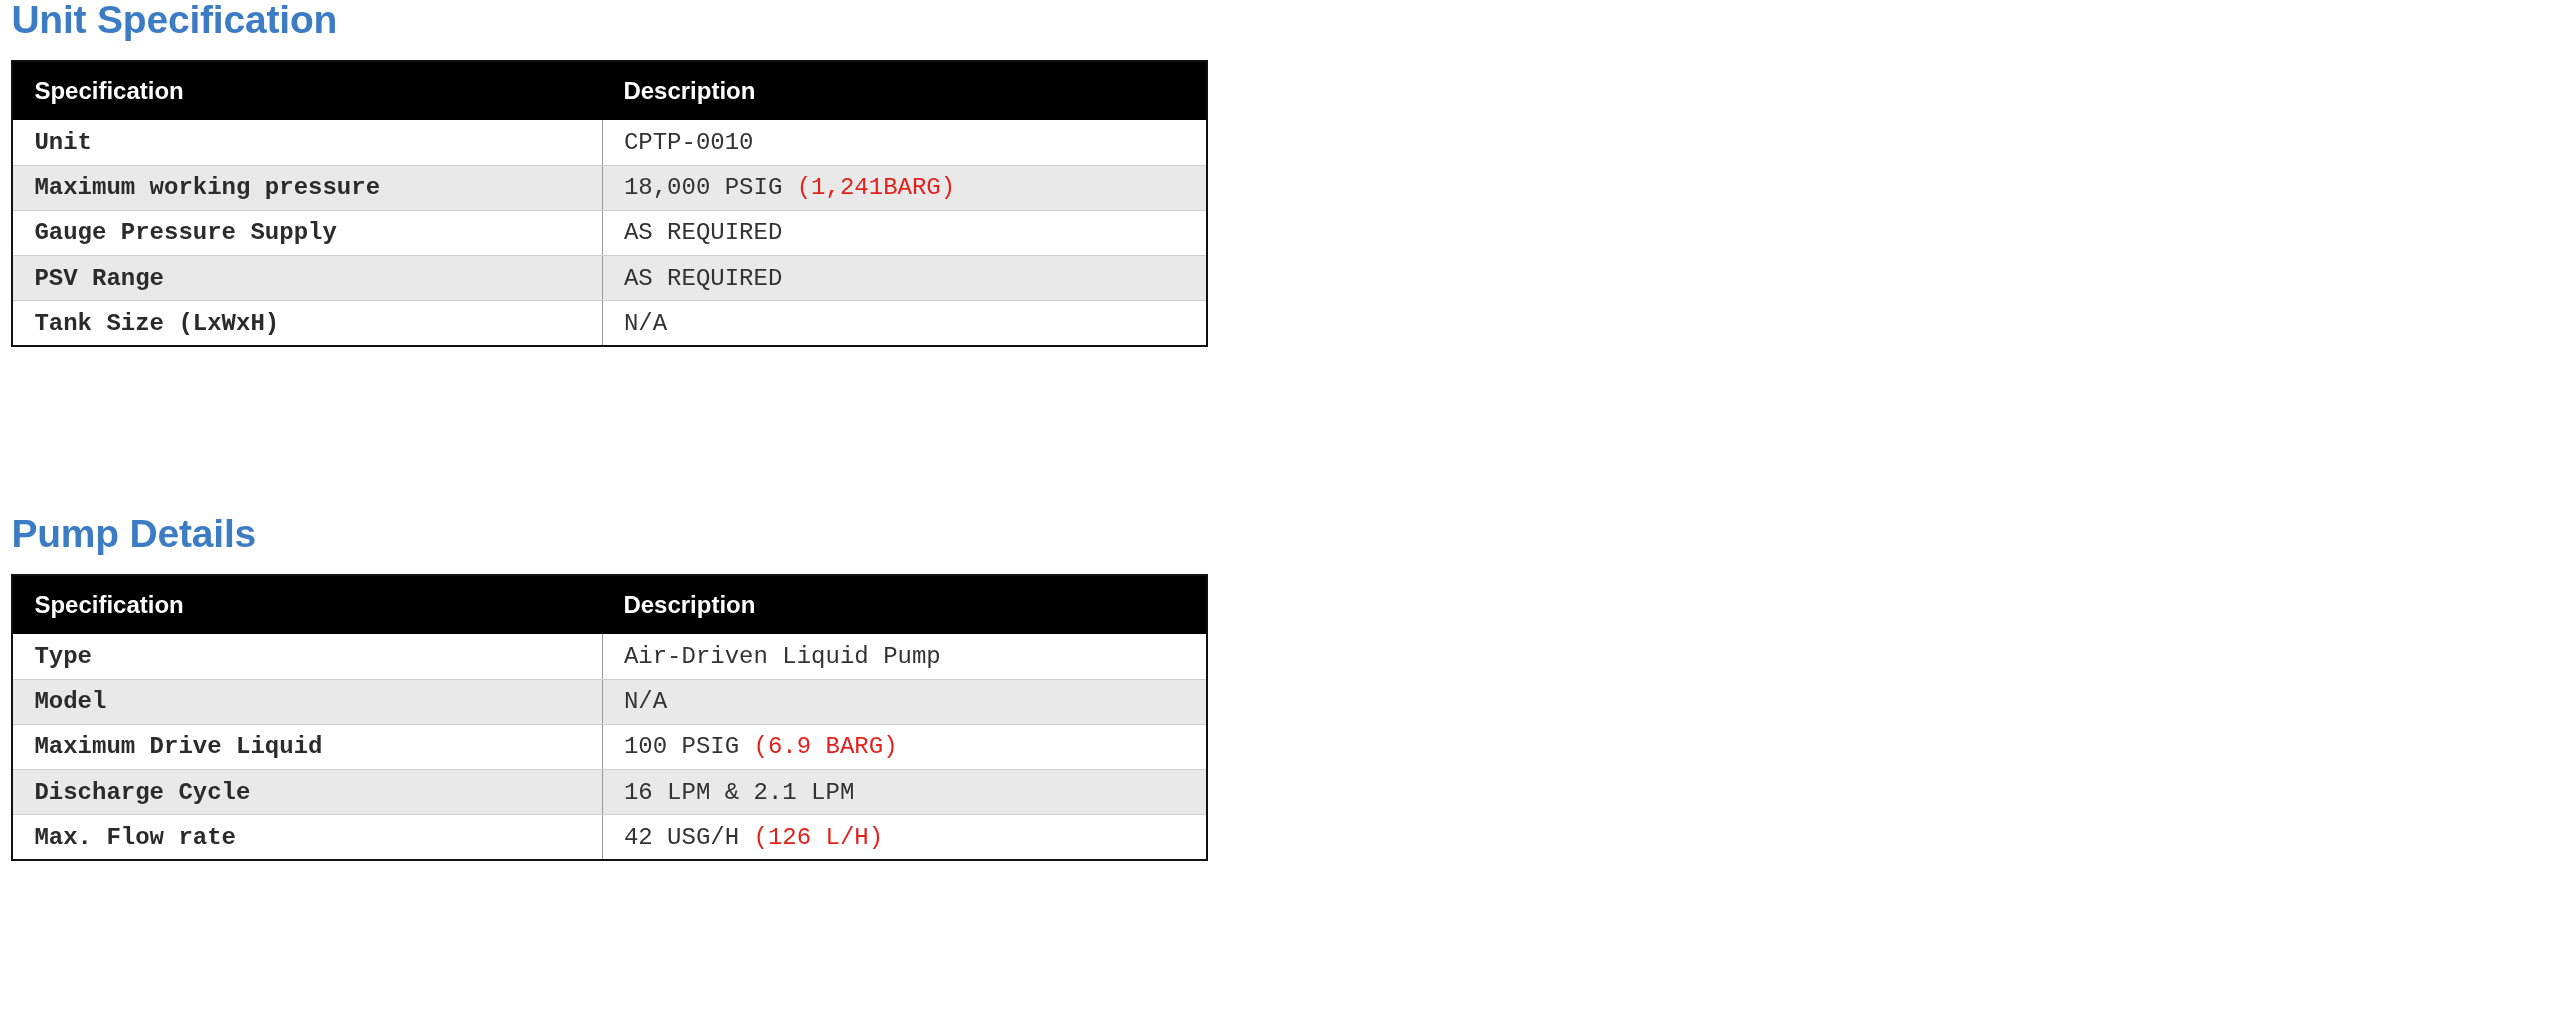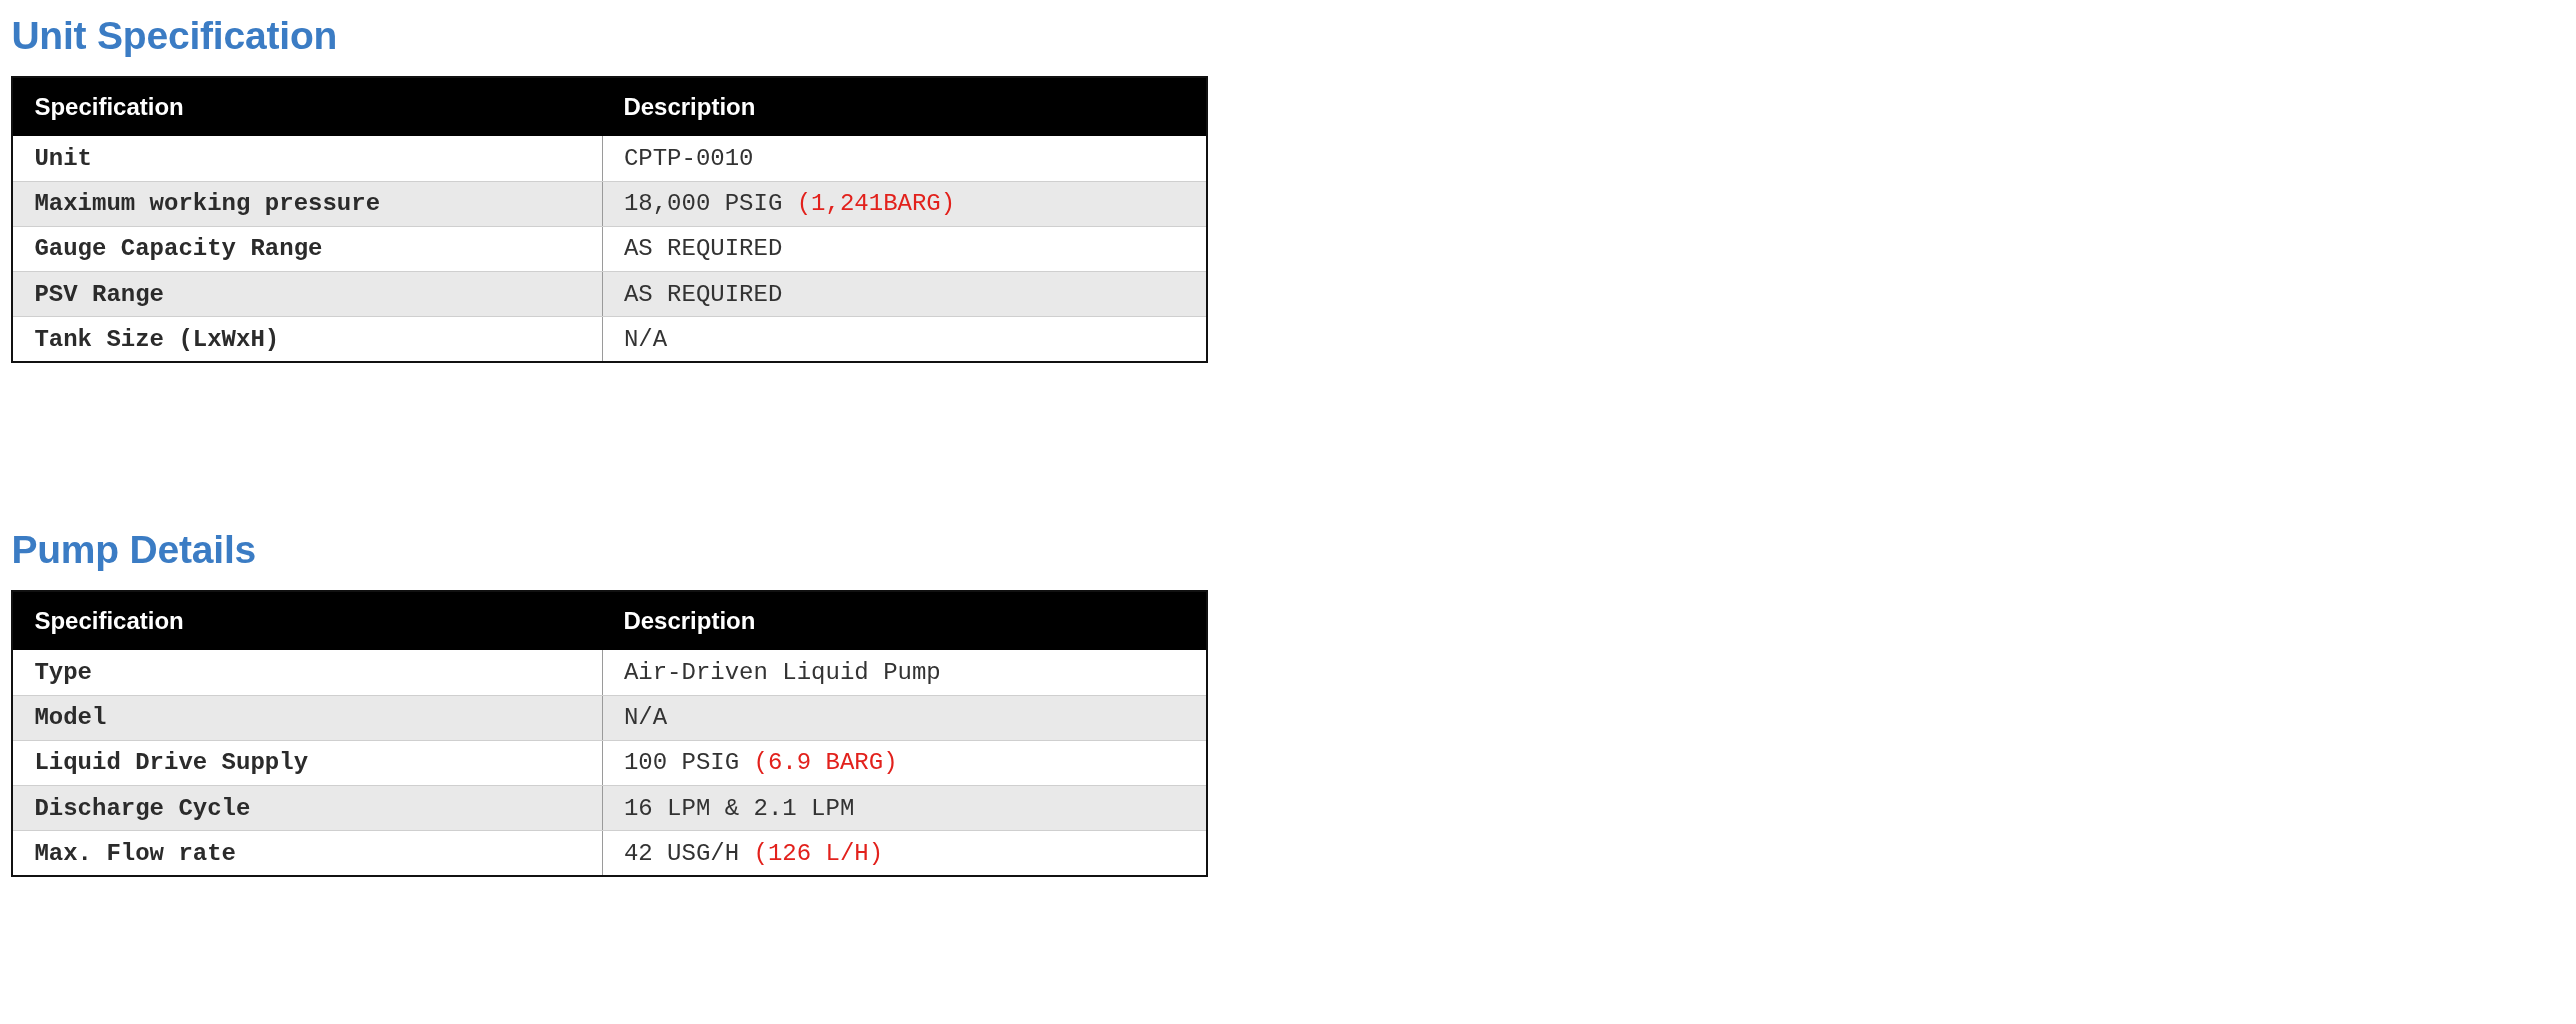--- a/index.html
+++ b/index.html
@@ -20,21 +20,21 @@
     box-sizing: border-box;
     padding: 0;
   }
   .grid {
     display: grid;
     grid-template-columns: 1267px 1309px;
     grid-template-rows: 514px 510px;
   }
   .cell {
     box-sizing: border-box;
-    padding: 16px;
+    padding: 0;
   }
   .cell.left  { padding-left: 11.4px; }
 
   .panel { position: relative; }
 
   .section-title {
     color: #3b7cc4;
     font-size: 39px;
     font-weight: bold;
     letter-spacing: -0.2px;
@@ -131,21 +131,21 @@
           <tbody>
             <tr>
               <td class="label-col">Unit</td>
               <td class="value-col"><span>CPTP-0010</span><span class="red"></span></td>
             </tr>
             <tr>
               <td class="label-col">Maximum working pressure</td>
               <td class="value-col"><span>18,000 PSIG </span><span class="red">(1,241BARG)</span></td>
             </tr>
             <tr>
-              <td class="label-col">Gauge Capacity Range</td>
+              <td class="label-col">Gauge Pressure Supply</td>
               <td class="value-col"><span>AS REQUIRED</span><span class="red"></span></td>
             </tr>
             <tr>
               <td class="label-col">PSV Range</td>
               <td class="value-col"><span>AS REQUIRED</span><span class="red"></span></td>
             </tr>
             <tr>
               <td class="label-col">Tank Size (LxWxH)</td>
               <td class="value-col"><span>N/A</span><span class="red"></span></td>
             </tr>
@@ -178,21 +178,21 @@
           <tbody>
             <tr>
               <td class="label-col">Type</td>
               <td class="value-col"><span>Air-Driven Liquid Pump</span><span class="red"></span></td>
             </tr>
             <tr>
               <td class="label-col">Model</td>
               <td class="value-col"><span>N/A</span><span class="red"></span></td>
             </tr>
             <tr>
-              <td class="label-col">Liquid Drive Supply</td>
+              <td class="label-col">Maximum Drive Liquid</td>
               <td class="value-col"><span>100 PSIG </span><span class="red">(6.9 BARG)</span></td>
             </tr>
             <tr>
               <td class="label-col">Discharge Cycle</td>
               <td class="value-col"><span>16 LPM &amp; 2.1 LPM</span><span class="red"></span></td>
             </tr>
             <tr>
               <td class="label-col">Max. Flow rate</td>
               <td class="value-col"><span>42 USG/H </span><span class="red">(126 L/H)</span></td>
             </tr>

